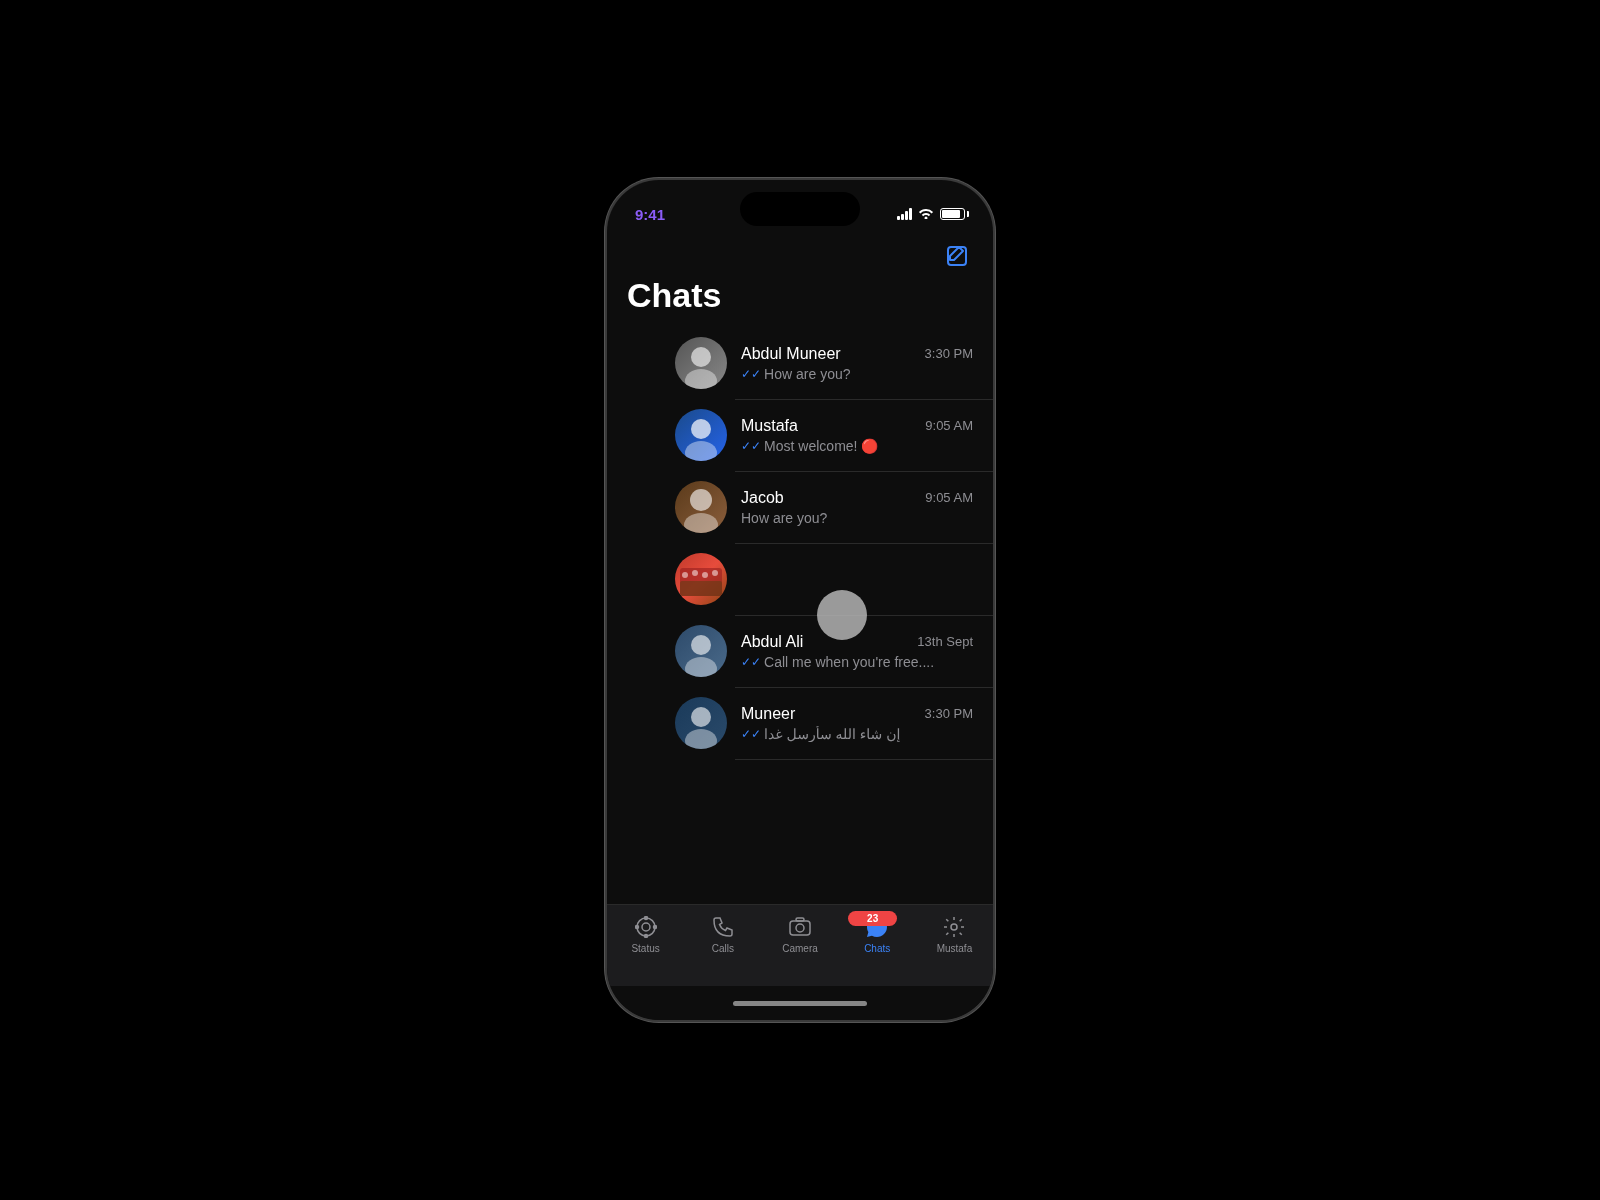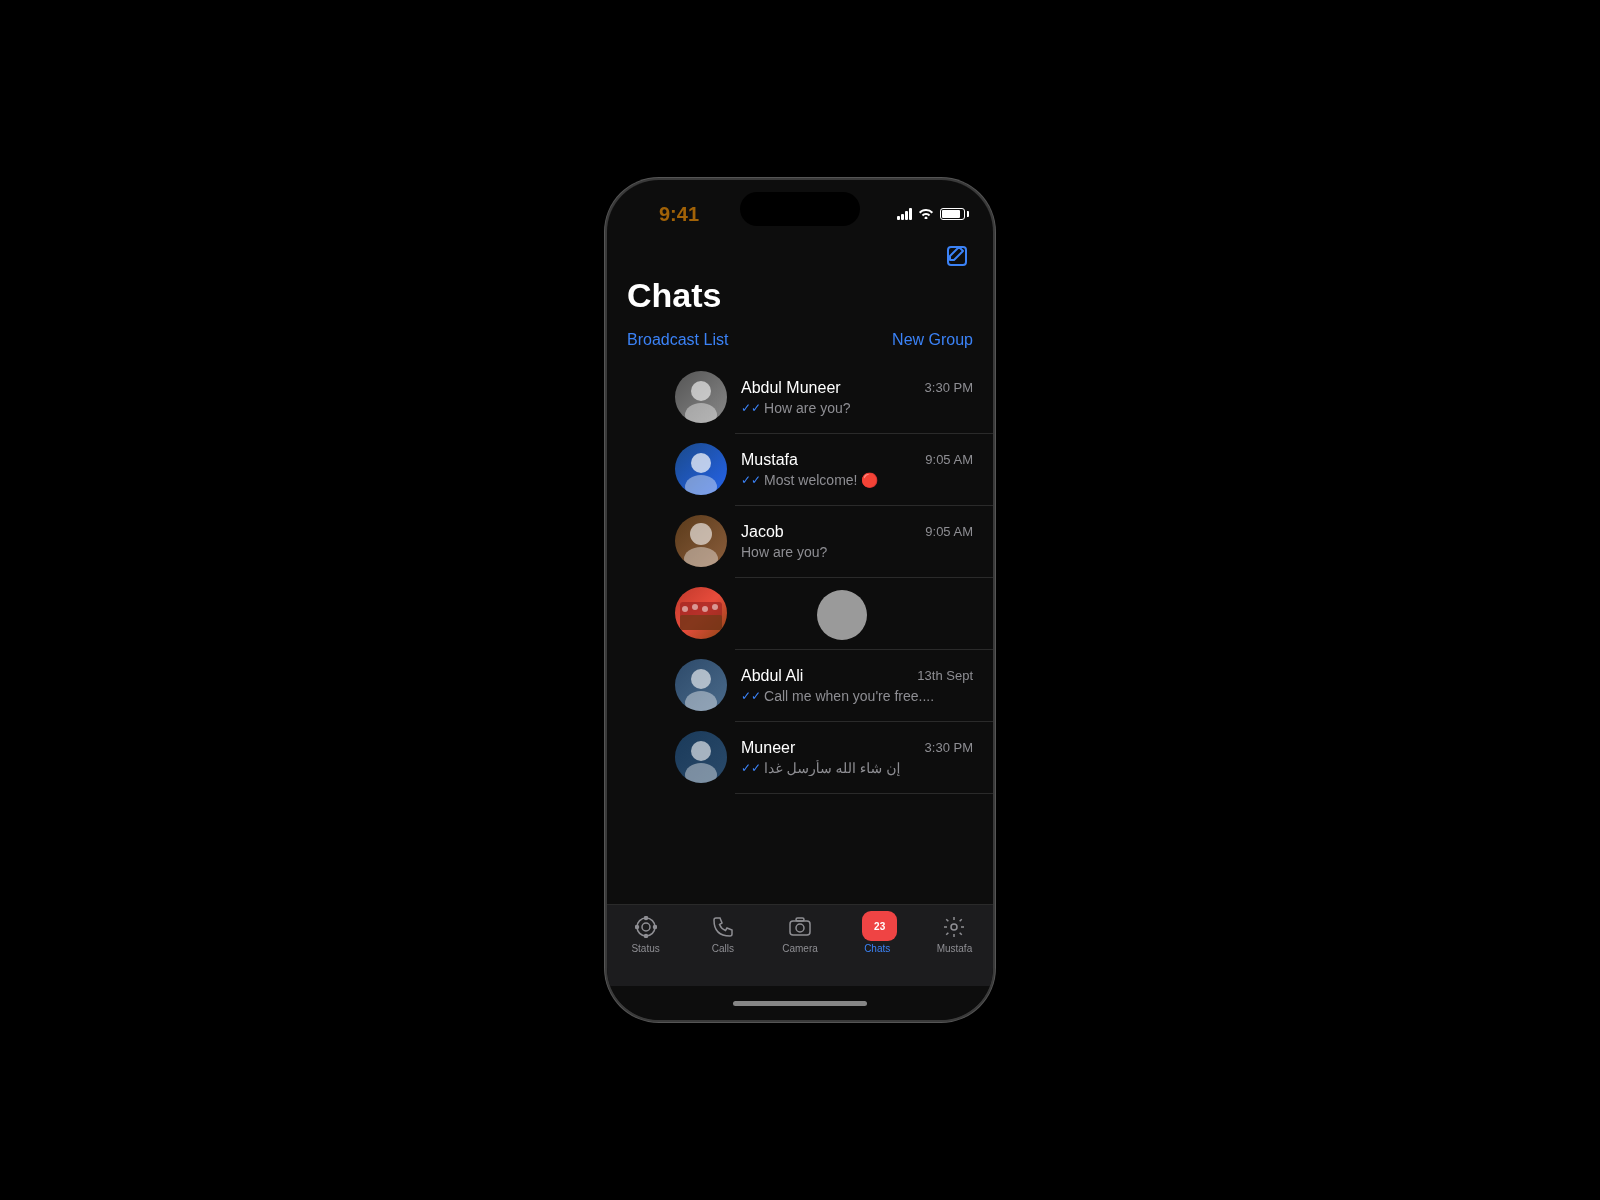--- a/index.html
+++ b/index.html
@@ -51,24 +51,23 @@
     
     .status-bar {
       display: flex;
       justify-content: space-between;
       align-items: center;
       padding: 16px 28px 0;
       height: 52px;
       flex-shrink: 0;
     }
     .status-time {
-      color: #a16207;
-      font-size: 20px;
+      color: #8b5cf6;
+      font-size: 15px;
       font-weight: 600;
-      margin-left: 24px;
     }
     .status-icons {
       display: flex;
       align-items: center;
       gap: 6px;
     }
     .signal-icon {
       display: flex;
       align-items: flex-end;
       gap: 1px;
@@ -322,26 +321,26 @@
     }
     .tab-badge {
       position: absolute;
       top: -4px;
       right: -8px;
       background: #ef4444;
       color: #fff;
       font-size: 10px;
       font-weight: 700;
       min-width: 18px;
-      height: 30px;
+      height: 15px;
       border-radius: 9px;
       display: flex;
       align-items: center;
       justify-content: center;
-      padding: 0 12px;
+      padding: 0 19px;
     }
 
     
     .home-indicator {
       height: 34px;
       display: flex;
       align-items: center;
       justify-content: center;
       flex-shrink: 0;
       background: #0d0d0d;
@@ -429,24 +428,20 @@
       <div class="header">
         <div class="header-top">
           <div class="compose-btn">
             <svg class="compose-icon" viewBox="0 0 24 24" fill="none" stroke="#3b82f6" stroke-width="2" stroke-linecap="round" stroke-linejoin="round">
               <rect x="3" y="3" width="18" height="18" rx="3" ry="3" fill="none"></rect>
               <path d="M14 3l4 4-9 9H5v-4L14 3z" fill="none"></path>
             </svg>
           </div>
         </div>
         <h1 class="page-title">Chats</h1>
-        <div class="header-actions">
-          <span class="header-link">Broadcast List</span>
-          <span class="header-link">New Group</span>
-        </div>
       </div>
 
       <div class="chat-list">
 
         <div class="chat-item">
           <div class="chat-avatar avatar-abdul">
             <div class="avatar-person">
               <svg width="52" height="52" viewBox="0 0 52 52">
                 <circle cx="26" cy="20" r="10" fill="rgba(255,255,255,0.6)"></circle>
                 <ellipse cx="26" cy="44" rx="16" ry="12" fill="rgba(255,255,255,0.4)"></ellipse>

